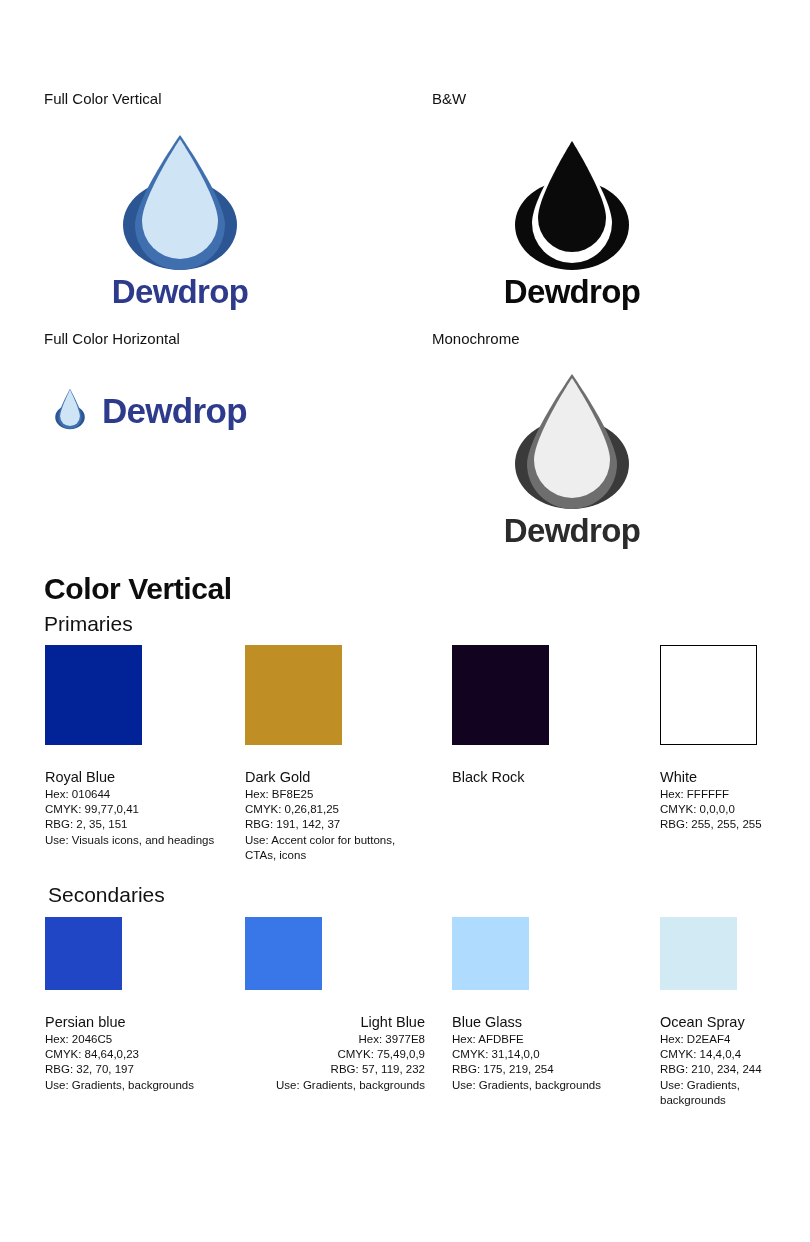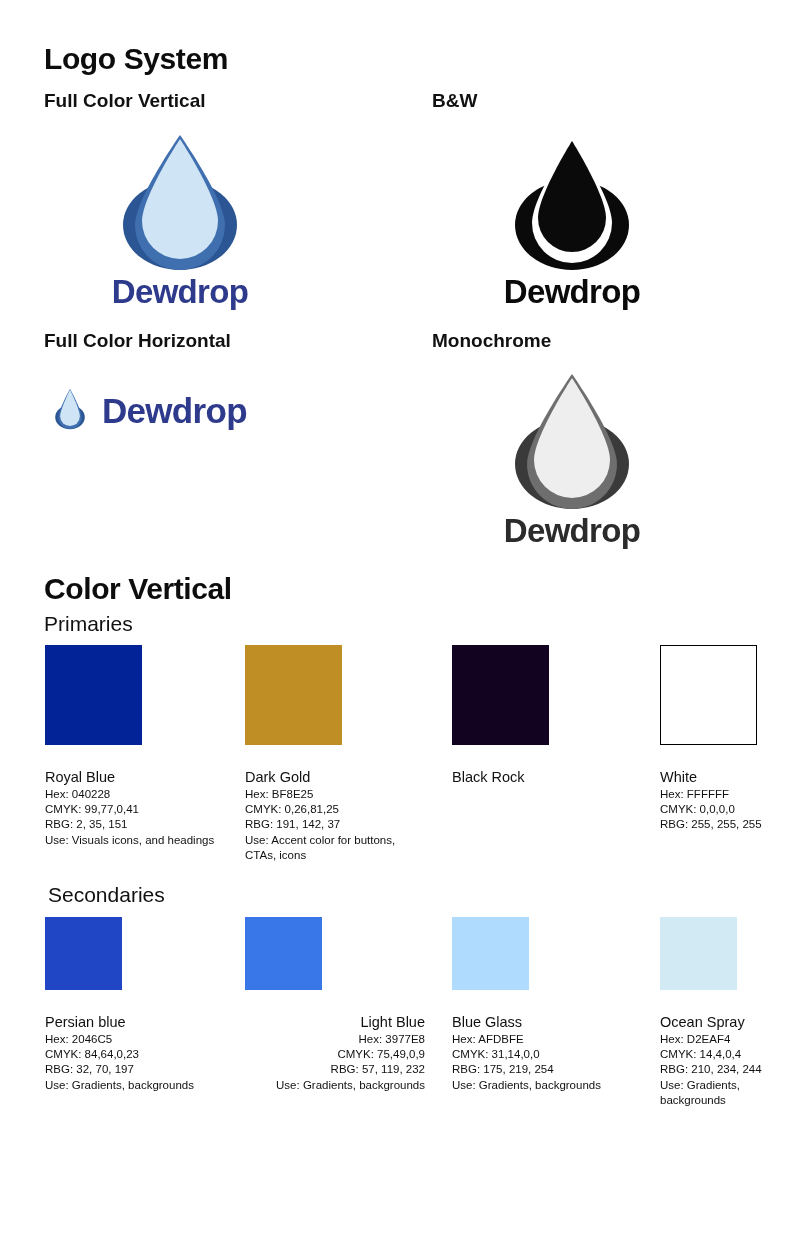--- a/index.html
+++ b/index.html
@@ -28,22 +28,22 @@
   .section-title {
     position: absolute;
     font-size: 30px;
     font-weight: 700;
     letter-spacing: -0.4px;
     color: #0d0d0d;
   }
 
   .sub-label {
     position: absolute;
-    font-size: 19px;
-    font-weight: 700;
+    font-size: 15px;
+    font-weight: 400;
     color: #111111;
   }
 
   .group-label {
     position: absolute;
     font-size: 21px;
     font-weight: 400;
     color: #111111;
   }
 
@@ -105,21 +105,20 @@
     line-height: 1.32;
     margin-top: 1px;
   }
   .swatch-meta div { white-space: normal; }
 </style>
 </head>
 <body>
 
 <div class="page">
 
-  <h1 class="section-title" style="left:44px; top:42px;">Logo System</h1>
 
   <div class="sub-label" style="left:44px; top:90px;">Full Color Vertical</div>
 
   <div class="logo-block" style="left:95px; top:133px; width:170px;">
     <svg class="drop-svg" width="170" height="140" viewBox="0 0 170 140">
 
       <ellipse cx="85" cy="92" rx="57" ry="45" fill="#2c5594"></ellipse>
 
       <path d="M85 2 C85 2 40 66 40 92 A45 45 0 0 0 130 92 C130 66 85 2 85 2 Z" fill="#3f6faf"></path>
 
@@ -165,21 +164,21 @@
   </div>
 
   <h1 class="section-title" style="left:44px; top:572px;">Color Vertical</h1>
 
   <div class="group-label" style="left:44px; top:612px;">Primaries</div>
 
   <div class="swatch-col" style="left:45px; top:645px; width:190px;">
     <span class="swatch" style="background: rgb(2, 35, 151);"></span>
     <div class="swatch-name">Royal Blue</div>
     <div class="swatch-meta">
-      <div>Hex: 040228</div>
+      <div>Hex: 010644</div>
       <div>CMYK: 99,77,0,41</div>
       <div>RBG: 2, 35, 151</div>
       <div>Use: Visuals icons, and headings</div>
     </div>
   </div>
 
   <div class="swatch-col" style="left:245px; top:645px; width:180px;">
     <span class="swatch" style="background: rgb(191, 142, 37);"></span>
     <div class="swatch-name">Dark Gold</div>
     <div class="swatch-meta">

